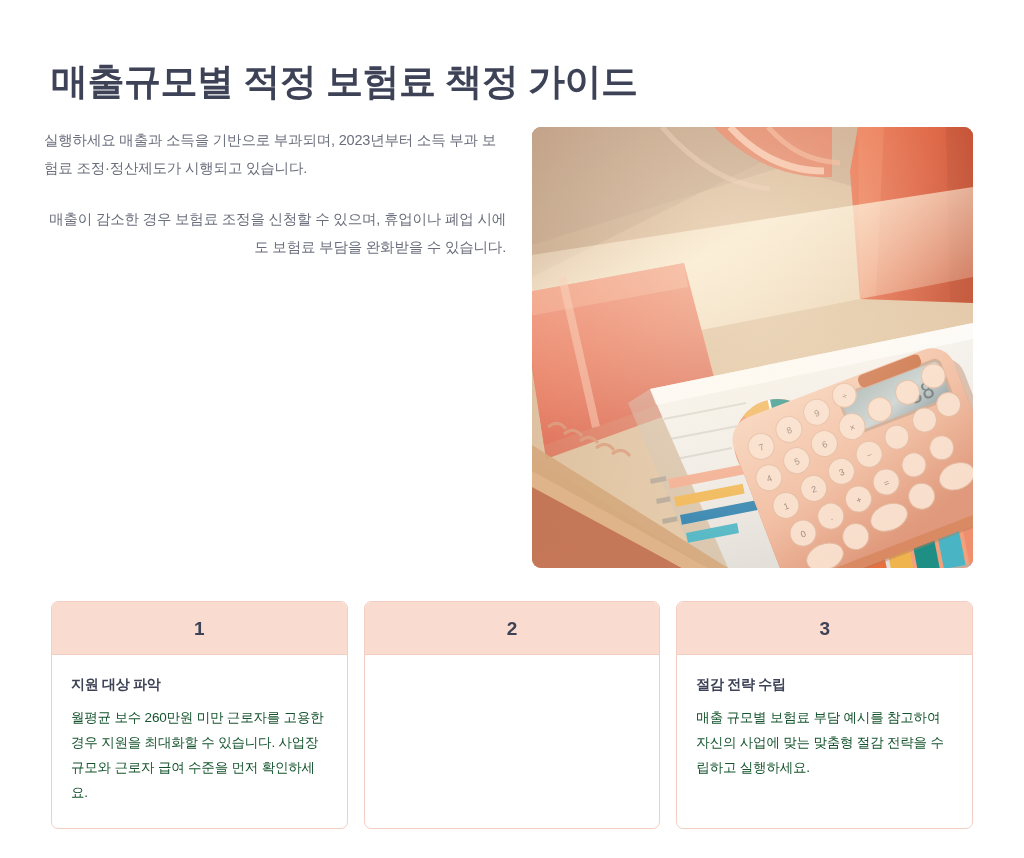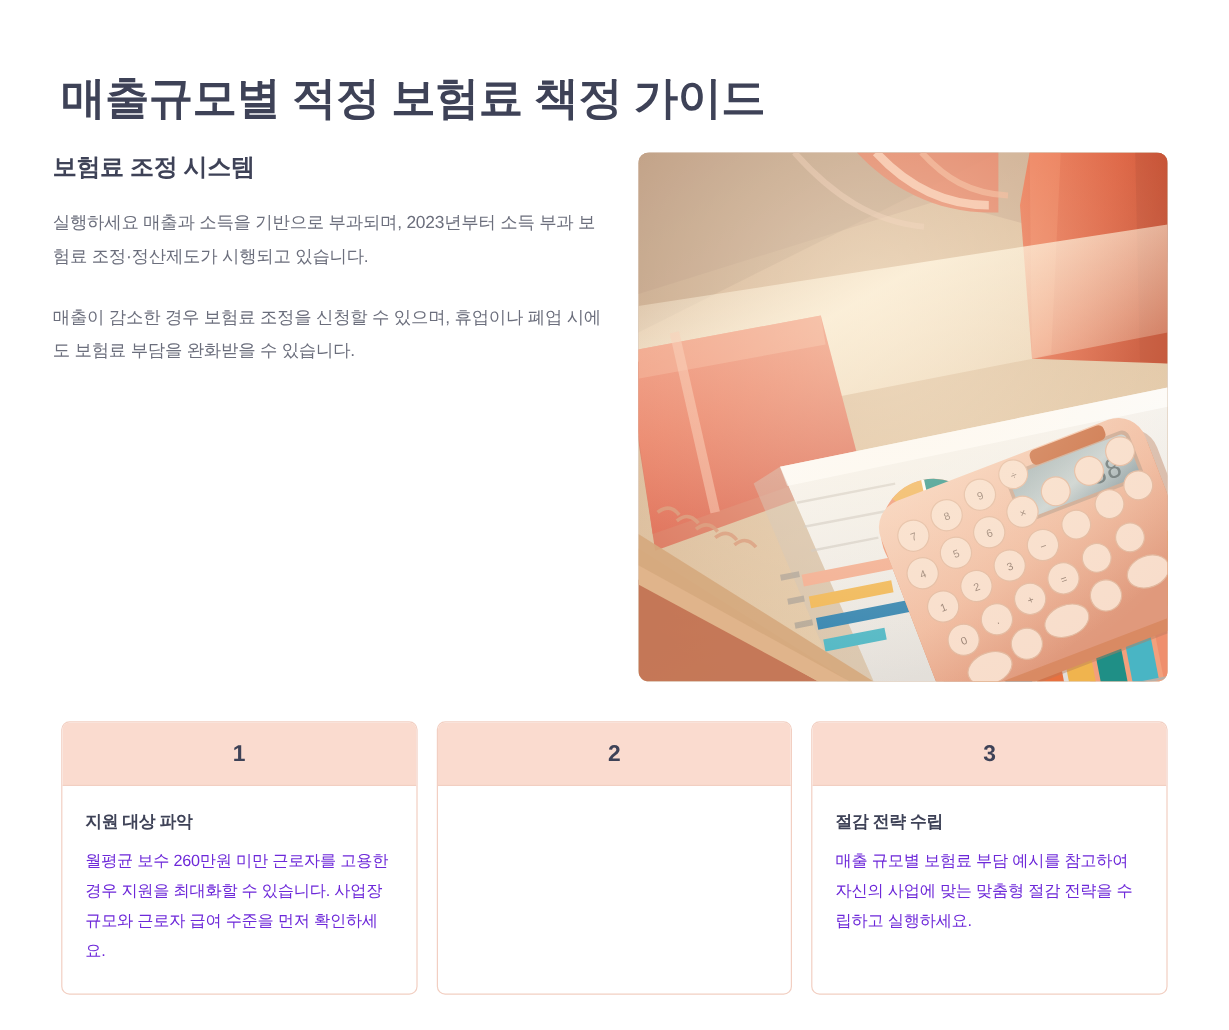--- a/index.html
+++ b/index.html
@@ -50,21 +50,21 @@
     margin: 0 0 18px 0;
     letter-spacing: -0.3px;
   }
   .intro-para {
     font-size: 14.5px;
     line-height: 1.95;
     color: #6b6e7c;
     margin: 0 0 22px 0;
     letter-spacing: -0.2px;
   }
-  .intro-para:last-child { margin-bottom: 1px; }
+  .intro-para:last-child { margin-bottom: 1px; text-align: right; }
 
   
   .photo-frame {
     position: absolute;
     left: 532px;
     top: 127px;
     width: 441px;
     height: 441px;
     border-radius: 9px;
     overflow: hidden;
@@ -113,34 +113,33 @@
     font-size: 14px;
     font-weight: bold;
     color: #3e4257;
     margin: 0 0 12px 0;
     letter-spacing: -0.3px;
     line-height: 1.35;
   }
   .card-text {
     font-size: 13.5px;
     line-height: 1.85;
-    color: #6d28d9;
+    color: #14532d;
     margin: 0;
     letter-spacing: -0.2px;
   }
 </style>
 </head>
 <body>
 
 <div class="page">
 
   <h1 class="page-title">매출규모별 적정 보험료 책정 가이드</h1>
 
   <div class="intro-col">
-    <h2 class="section-title">보험료 조정 시스템</h2>
     <p class="intro-para">실행하세요 매출과 소득을 기반으로 부과되며, 2023년부터 소득 부과 보험료 조정·정산제도가 시행되고 있습니다.</p>
     <p class="intro-para">매출이 감소한 경우 보험료 조정을 신청할 수 있으며, 휴업이나 폐업 시에도 보험료 부담을 완화받을 수 있습니다.</p>
   </div>
 
   <div class="photo-frame">
     <svg viewBox="0 0 441 441" preserveAspectRatio="xMidYMid slice" aria-hidden="true">
       <defs>
         <linearGradient id="deskTop" x1="0" y1="0" x2="0.6" y2="1">
           <stop offset="0" stop-color="#c6a184"></stop>
           <stop offset="0.45" stop-color="#d8b896"></stop>

